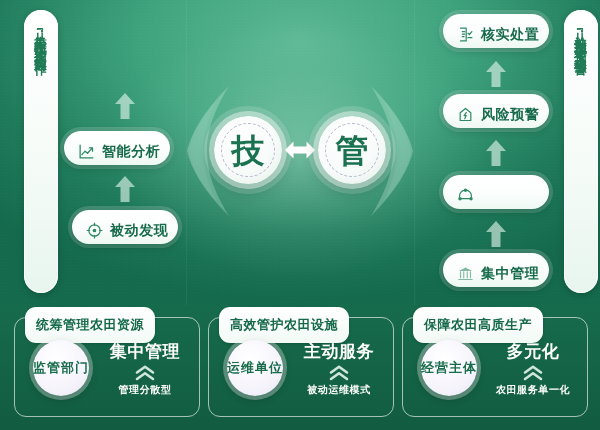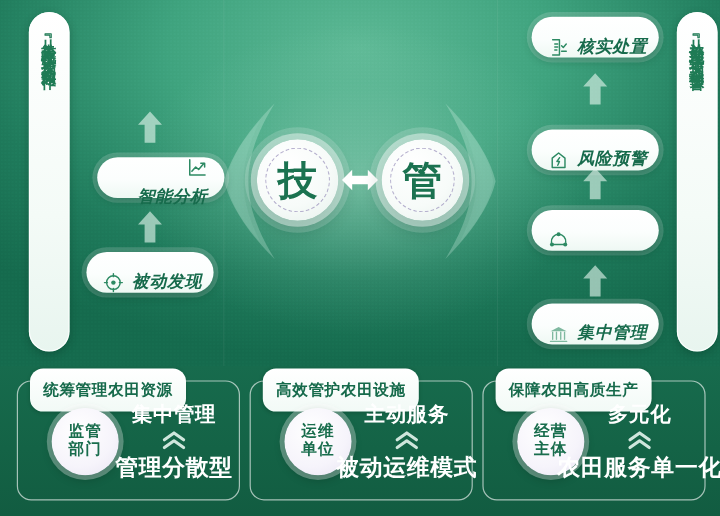--- a/index.html
+++ b/index.html
@@ -50,22 +50,22 @@
     color:#1f7b55;line-height:1.05;white-space:nowrap;
   }
   #banner-left{left:24px;top:10px;height:283px;}
   #banner-right{left:564px;top:10px;height:283px;}
 
   
   .pill{
     position:absolute;height:34px;border-radius:17px;
     background:linear-gradient(180deg,#ffffff 0%,#fbfefd 55%,#eef8f3 100%);
     box-shadow:0 3px 8px rgba(0,45,28,.28), 0 0 0 4px rgba(255,255,255,.17);
-    display:flex;align-items:flex-end;gap:7px;
-    padding:0 14px;box-sizing:border-box;white-space:nowrap;font-style:italic;
+    display:flex;align-items:flex-start;gap:7px;
+    padding:12px 14px;box-sizing:border-box;white-space:nowrap;
   }
   .pill .plabel{font-size:14px;font-weight:700;color:#176b4c;letter-spacing:.6px;}
   .pill .picon{width:17px;height:17px;flex:0 0 17px;display:block;}
   .pill .picon svg{display:block;width:17px;height:17px;}
 
   
   .uparrow{position:absolute;width:22px;height:28px;opacity:.85;}
   .uparrow svg{display:block;width:100%;height:100%;}
 
   
@@ -100,33 +100,33 @@
   }
   .bpanel .btitle{
     position:absolute;left:10px;top:-11px;height:36px;
     padding:0 11px;border-radius:11px 11px 11px 11px;
     background:linear-gradient(180deg,#ffffff 0%,#f2faf6 100%);
     color:#166a4b;font-size:13px;font-weight:700;letter-spacing:.5px;
     display:flex;align-items:center;white-space:nowrap;
     box-shadow:0 1px 3px rgba(0,35,20,.25);
   }
   .bcircle{
-    position:absolute;left:28px;top:22px;width:56px;height:56px;border-radius:50%;
+    position:absolute;left:18px;top:22px;width:56px;height:56px;border-radius:50%;
     background:radial-gradient(circle at 40% 34%,#ffffff 0%,#f6f4fb 60%,#e7e4f2 100%);
     box-shadow:0 0 0 4px rgba(255,255,255,.30), 0 3px 8px rgba(0,30,18,.35);
-    display:flex;flex-direction:column;align-items:center;justify-content:center;
+    display:flex;flex-direction:row;align-items:center;justify-content:center;
     line-height:1.12;
   }
   .bcircle span{font-size:13px;font-weight:700;color:#196d4d;letter-spacing:1px;}
   .bstack{
     position:absolute;left:84px;top:22px;right:8px;height:56px;
     display:flex;flex-direction:column;align-items:center;justify-content:center;gap:1px;
   }
   .bstack .btop{font-size:17px;font-weight:700;color:#ffffff;letter-spacing:.6px;white-space:nowrap;}
-  .bstack .bbot{font-size:19px;font-weight:700;color:#ffffff;letter-spacing:.6px;white-space:nowrap;}
+  .bstack .bbot{font-size:10px;font-weight:700;color:#ffffff;letter-spacing:.6px;white-space:nowrap;}
   .bstack .chev{width:22px;height:16px;margin:1px 0;}
   .bstack .chev svg{display:block;width:100%;height:100%;}
 
   #panel-1{left:14px;width:186px;}
   #panel-2{left:208px;width:186px;}
   #panel-3{left:402px;width:186px;}
 </style>
 </head>
 <body>
 
@@ -158,21 +158,21 @@
       <span class="vtext">从『被动发现』转变为『主动预警』</span>
     </div>
 
 
     <div class="uparrow" style="left:114px;top:92px;">
       <svg viewBox="0 0 22 28" xmlns="http://www.w3.org/2000/svg">
         <path d="M11 1 L21 12 H15.5 V27 H6.5 V12 H1 Z" fill="rgba(228,246,238,.72)"></path>
       </svg>
     </div>
 
-    <div class="pill" style="left:81px;top:131px;width:106px;flex-direction:column;">
+    <div class="pill" style="left:64px;top:131px;width:106px;">
       <span class="picon">
         <svg viewBox="0 0 24 24" xmlns="http://www.w3.org/2000/svg" fill="none" stroke="#2d8a63" stroke-width="1.8" stroke-linecap="round" stroke-linejoin="round">
           <path d="M3 3 V21 H21"></path>
           <path d="M5.5 16.5 L10 11.5 L13.5 14.5 L19.5 7.5"></path>
           <path d="M16 7 H20.5 V11.5"></path>
         </svg>
       </span>
       <span class="plabel">智能分析</span>
     </div>
 
@@ -220,21 +220,21 @@
       </span>
       <span class="plabel">核实处置</span>
     </div>
 
     <div class="uparrow" style="left:485px;top:60px;">
       <svg viewBox="0 0 22 28" xmlns="http://www.w3.org/2000/svg">
         <path d="M11 1 L21 12 H15.5 V27 H6.5 V12 H1 Z" fill="rgba(228,246,238,.72)"></path>
       </svg>
     </div>
 
-    <div class="pill" style="left:443px;top:108px;width:106px;">
+    <div class="pill" style="left:443px;top:94px;width:106px;">
       <span class="picon">
         <svg viewBox="0 0 24 24" xmlns="http://www.w3.org/2000/svg" fill="none" stroke="#2d8a63" stroke-width="1.7" stroke-linecap="round" stroke-linejoin="round">
           <path d="M4.5 9.5 L12 3.5 L19.5 9.5 V20.5 H4.5 Z"></path>
           <path d="M13.2 9 L10 13.5 H13 L11 18"></path>
         </svg>
       </span>
       <span class="plabel">风险预警</span>
     </div>
 
     <div class="uparrow" style="left:485px;top:139px;">

